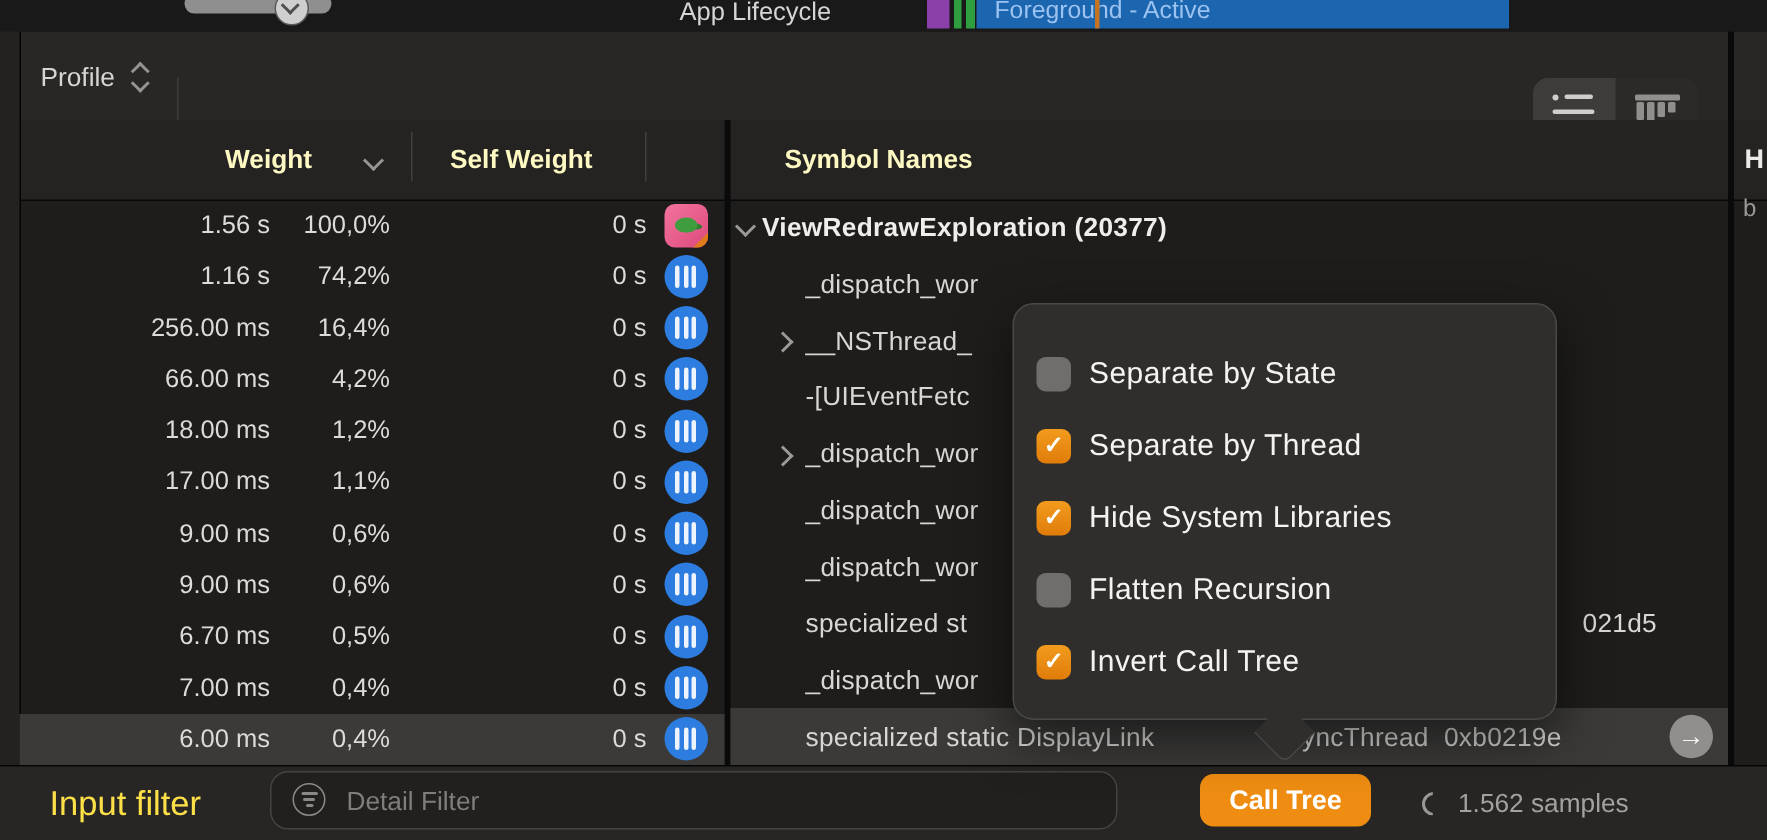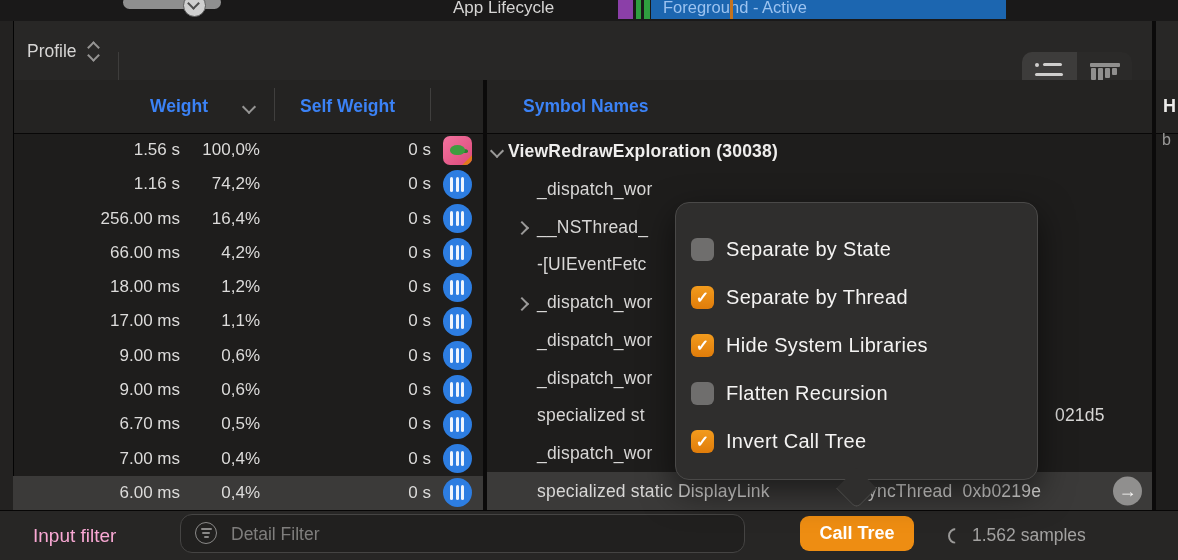--- a/index.html
+++ b/index.html
@@ -34,21 +34,21 @@
   .vt-btn.sel{background:#3d3c3b;}
   .icon-list{width:30px;height:24px;display:flex;flex-direction:column;justify-content:space-between;}
   .icon-list .r{display:flex;align-items:center;gap:4px;height:4px;}
   .icon-list .d{width:4px;height:4px;border-radius:50%;background:#cfcecd;}
   .icon-list .b{height:3.5px;border-radius:2px;background:#cfcecd;}
   .icon-flame{position:relative;width:30px;height:24px;}
   .icon-flame .top{position:absolute;left:0;top:0;width:30px;height:4px;background:#908f8e;border-radius:1px;}
   .icon-flame .v{position:absolute;top:5px;width:5.5px;background:#908f8e;border-radius:1px;}
   
   .colhead{position:absolute;left:0;top:80px;width:1178px;height:53px;background:#242322;border-bottom:1px solid #080707;}
-  .colhead .h{position:absolute;top:0;bottom:0;display:flex;align-items:center;font-weight:bold;font-size:17.5px;color:#3b82f6;}
+  .colhead .h{position:absolute;top:0;bottom:0;display:flex;align-items:center;font-weight:bold;font-size:17.5px;color:#fef9c3;}
   .h-weight{left:150px;}
   .hd-chev{position:absolute;left:244px;top:22px;width:8px;height:8px;border-right:2px solid #969594;border-bottom:2px solid #969594;transform:rotate(45deg);}
   .h-self{left:300px;}
   .h-sym{left:523px;}
   .ch-div{position:absolute;top:8px;width:1px;height:33px;background:#403f3e;}
   
   .gutter{position:absolute;left:0;top:21px;width:13px;height:539px;background:#232221;border-right:1px solid #040404;}
   .panel-div{position:absolute;left:483px;top:80px;width:4px;height:430px;background:#0b0a0a;}
   .right-div{position:absolute;left:1152px;top:21px;width:4px;height:539px;background:#0b0a0a;}
   .right-panel-frag1{position:absolute;left:1163px;top:96px;font-size:18px;font-weight:bold;color:#ecebea;}
@@ -78,21 +78,21 @@
   .arrow-circle{position:absolute;left:626px;top:50%;transform:translateY(-50%);width:29px;height:29px;border-radius:50%;background:#908f8e;display:flex;align-items:center;justify-content:center;color:#f7f6f5;font-size:18px;font-weight:bold;}
   
   .popup{position:absolute;left:675px;top:202px;width:363px;height:278px;background:#2f2e2d;border:1px solid #4a4948;border-radius:14px;box-shadow:0 12px 34px rgba(0,0,0,.55);z-index:50;padding-top:22px;box-sizing:border-box;}
   .popup-tail{position:absolute;left:842px;top:474px;width:28px;height:28px;background:#2f2e2d;transform:rotate(45deg);border-right:1px solid #4a4948;border-bottom:1px solid #4a4948;border-bottom-right-radius:6px;z-index:51;}
   .pitem{position:relative;height:48px;display:flex;align-items:center;padding-left:15px;cursor:default;}
   .cbx{width:23px;height:23px;border-radius:6px;background:#6f6e6d;margin-right:12px;display:flex;align-items:center;justify-content:center;font-size:16px;font-weight:bold;color:transparent;}
   .cbx.checked{background:linear-gradient(180deg,#f29b1d,#e07c0a);color:#fff;}
   .pitem .plbl{font-size:20px;letter-spacing:.3px;color:#f4f3f2;}
   
   .bottombar{position:absolute;left:0;top:510px;width:1178px;height:50px;background:#272625;border-top:1px solid #070606;z-index:20;box-sizing:border-box;}
-  .if-label{position:absolute;left:33px;top:0;height:100%;display:flex;align-items:center;font-size:19px;color:#f9a8d4;}
+  .if-label{position:absolute;left:33px;top:0;height:100%;display:flex;align-items:center;font-size:23px;color:#fde047;}
   .filter-field{position:absolute;left:180px;top:3px;width:565px;height:39px;border-radius:12px;background:#21201f;border:1.5px solid #454443;box-sizing:border-box;}
   .filter-icon{position:absolute;left:14px;top:7px;width:22px;height:22px;border-radius:50%;border:1.5px solid #8a8988;box-sizing:border-box;display:flex;flex-direction:column;align-items:center;justify-content:center;gap:2px;}
   .filter-icon i{display:block;height:1.8px;background:#8a8988;border-radius:1px;}
   .filter-icon i:nth-child(1){width:11px;}
   .filter-icon i:nth-child(2){width:8px;}
   .filter-icon i:nth-child(3){width:5px;}
   .filter-field input{position:absolute;left:48px;top:0;width:540px;height:100%;background:transparent;border:none;outline:none;font-family:"Liberation Sans",sans-serif;font-size:17.5px;color:#dcdbda;}
   .filter-field input::placeholder{color:#7f7e7d;}
   .calltree-btn{position:absolute;left:800px;top:5px;width:114px;height:35px;border-radius:9px;background:#ee8d12;border:none;color:#fff;font-family:"Liberation Sans",sans-serif;font-size:18px;font-weight:600;cursor:default;z-index:21;}
   .samples{position:absolute;left:948px;top:0;height:100%;display:flex;align-items:center;gap:8px;color:#a3a2a1;font-size:17.5px;}
@@ -235,21 +235,21 @@
       <span class="cell c-time">6.00 ms</span>
       <span class="cell c-pct">0,4%</span>
       <span class="cell c-self">0 s</span>
       <span class="cell c-icon"><span class="thread-icon"><i></i><i></i><i></i></span></span>
     </div>
   </div>
 
   <div class="rows-sym">
     <div class="srow root">
       <span class="tree-chev down" style="left:5px"></span>
-      <span class="sym-text" style="left:21px">ViewRedrawExploration (30038)</span>
+      <span class="sym-text" style="left:21px">ViewRedrawExploration (20377)</span>
     </div>
     <div class="srow">
       <span class="sym-text" style="left:50px">_dispatch_wor</span>
     </div>
     <div class="srow">
       <span class="tree-chev right" style="left:30px"></span>
       <span class="sym-text" style="left:50px">__NSThread_</span>
     </div>
     <div class="srow">
       <span class="sym-text" style="left:50px">-[UIEventFetc</span>

